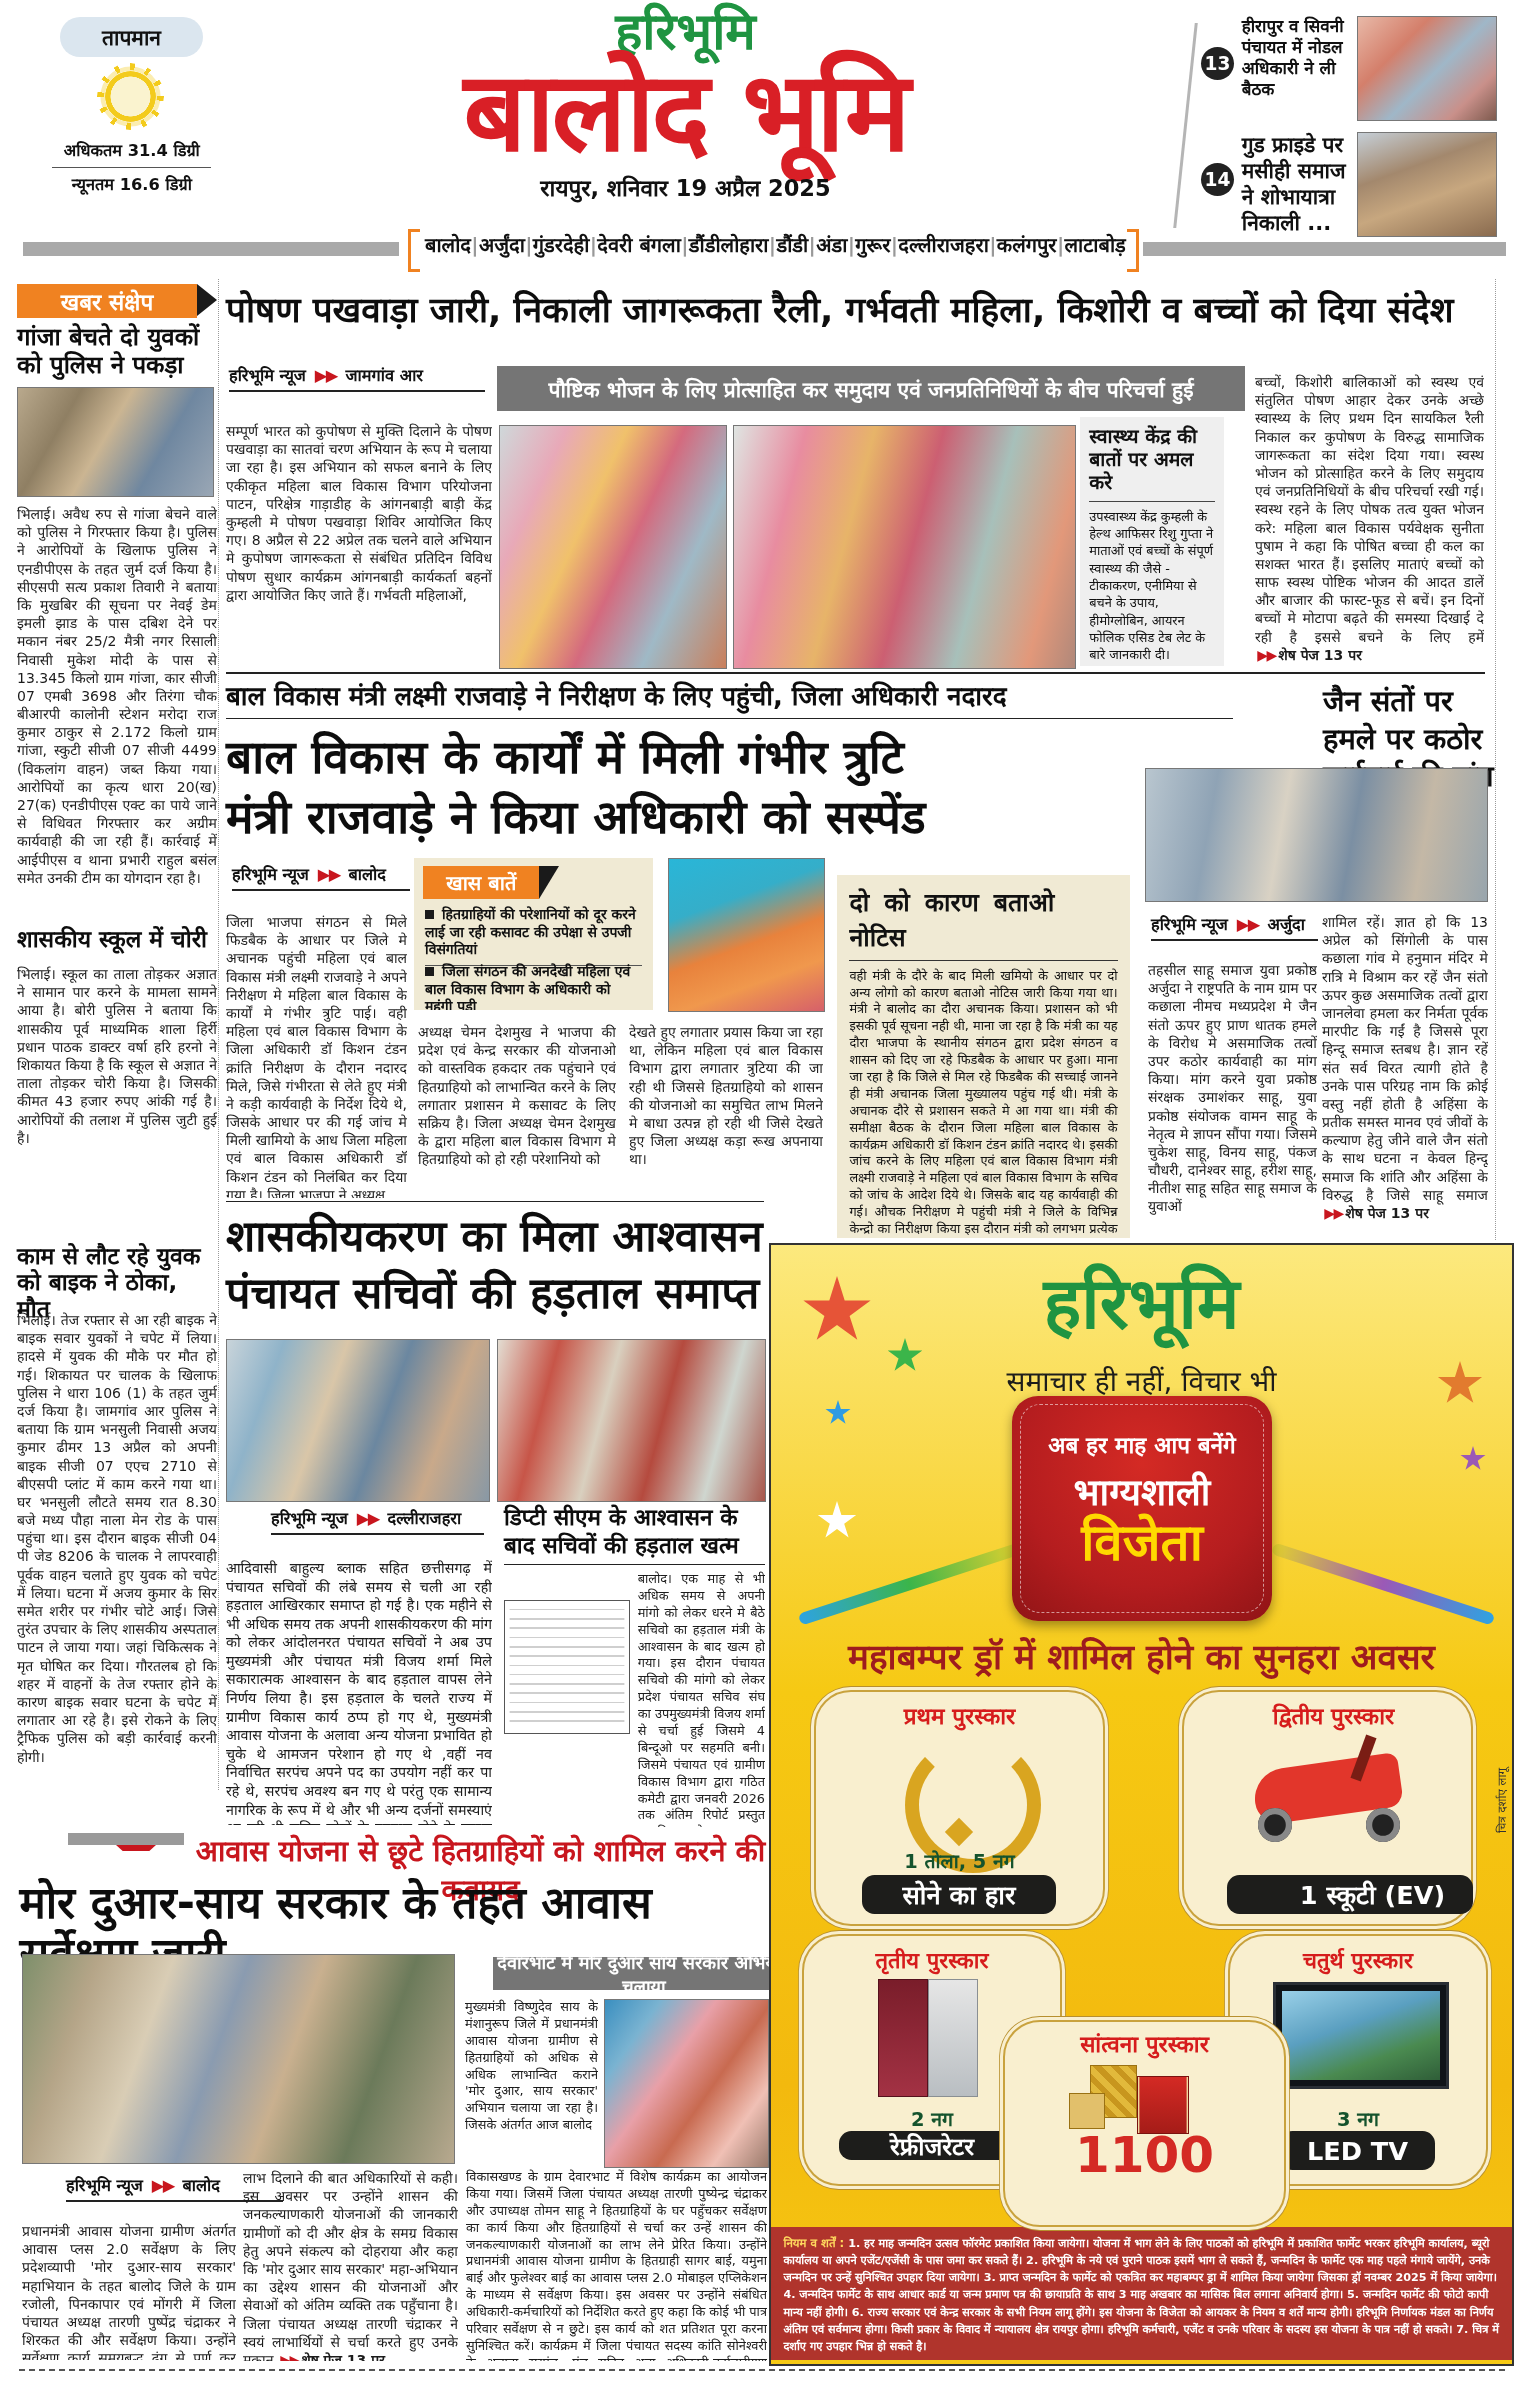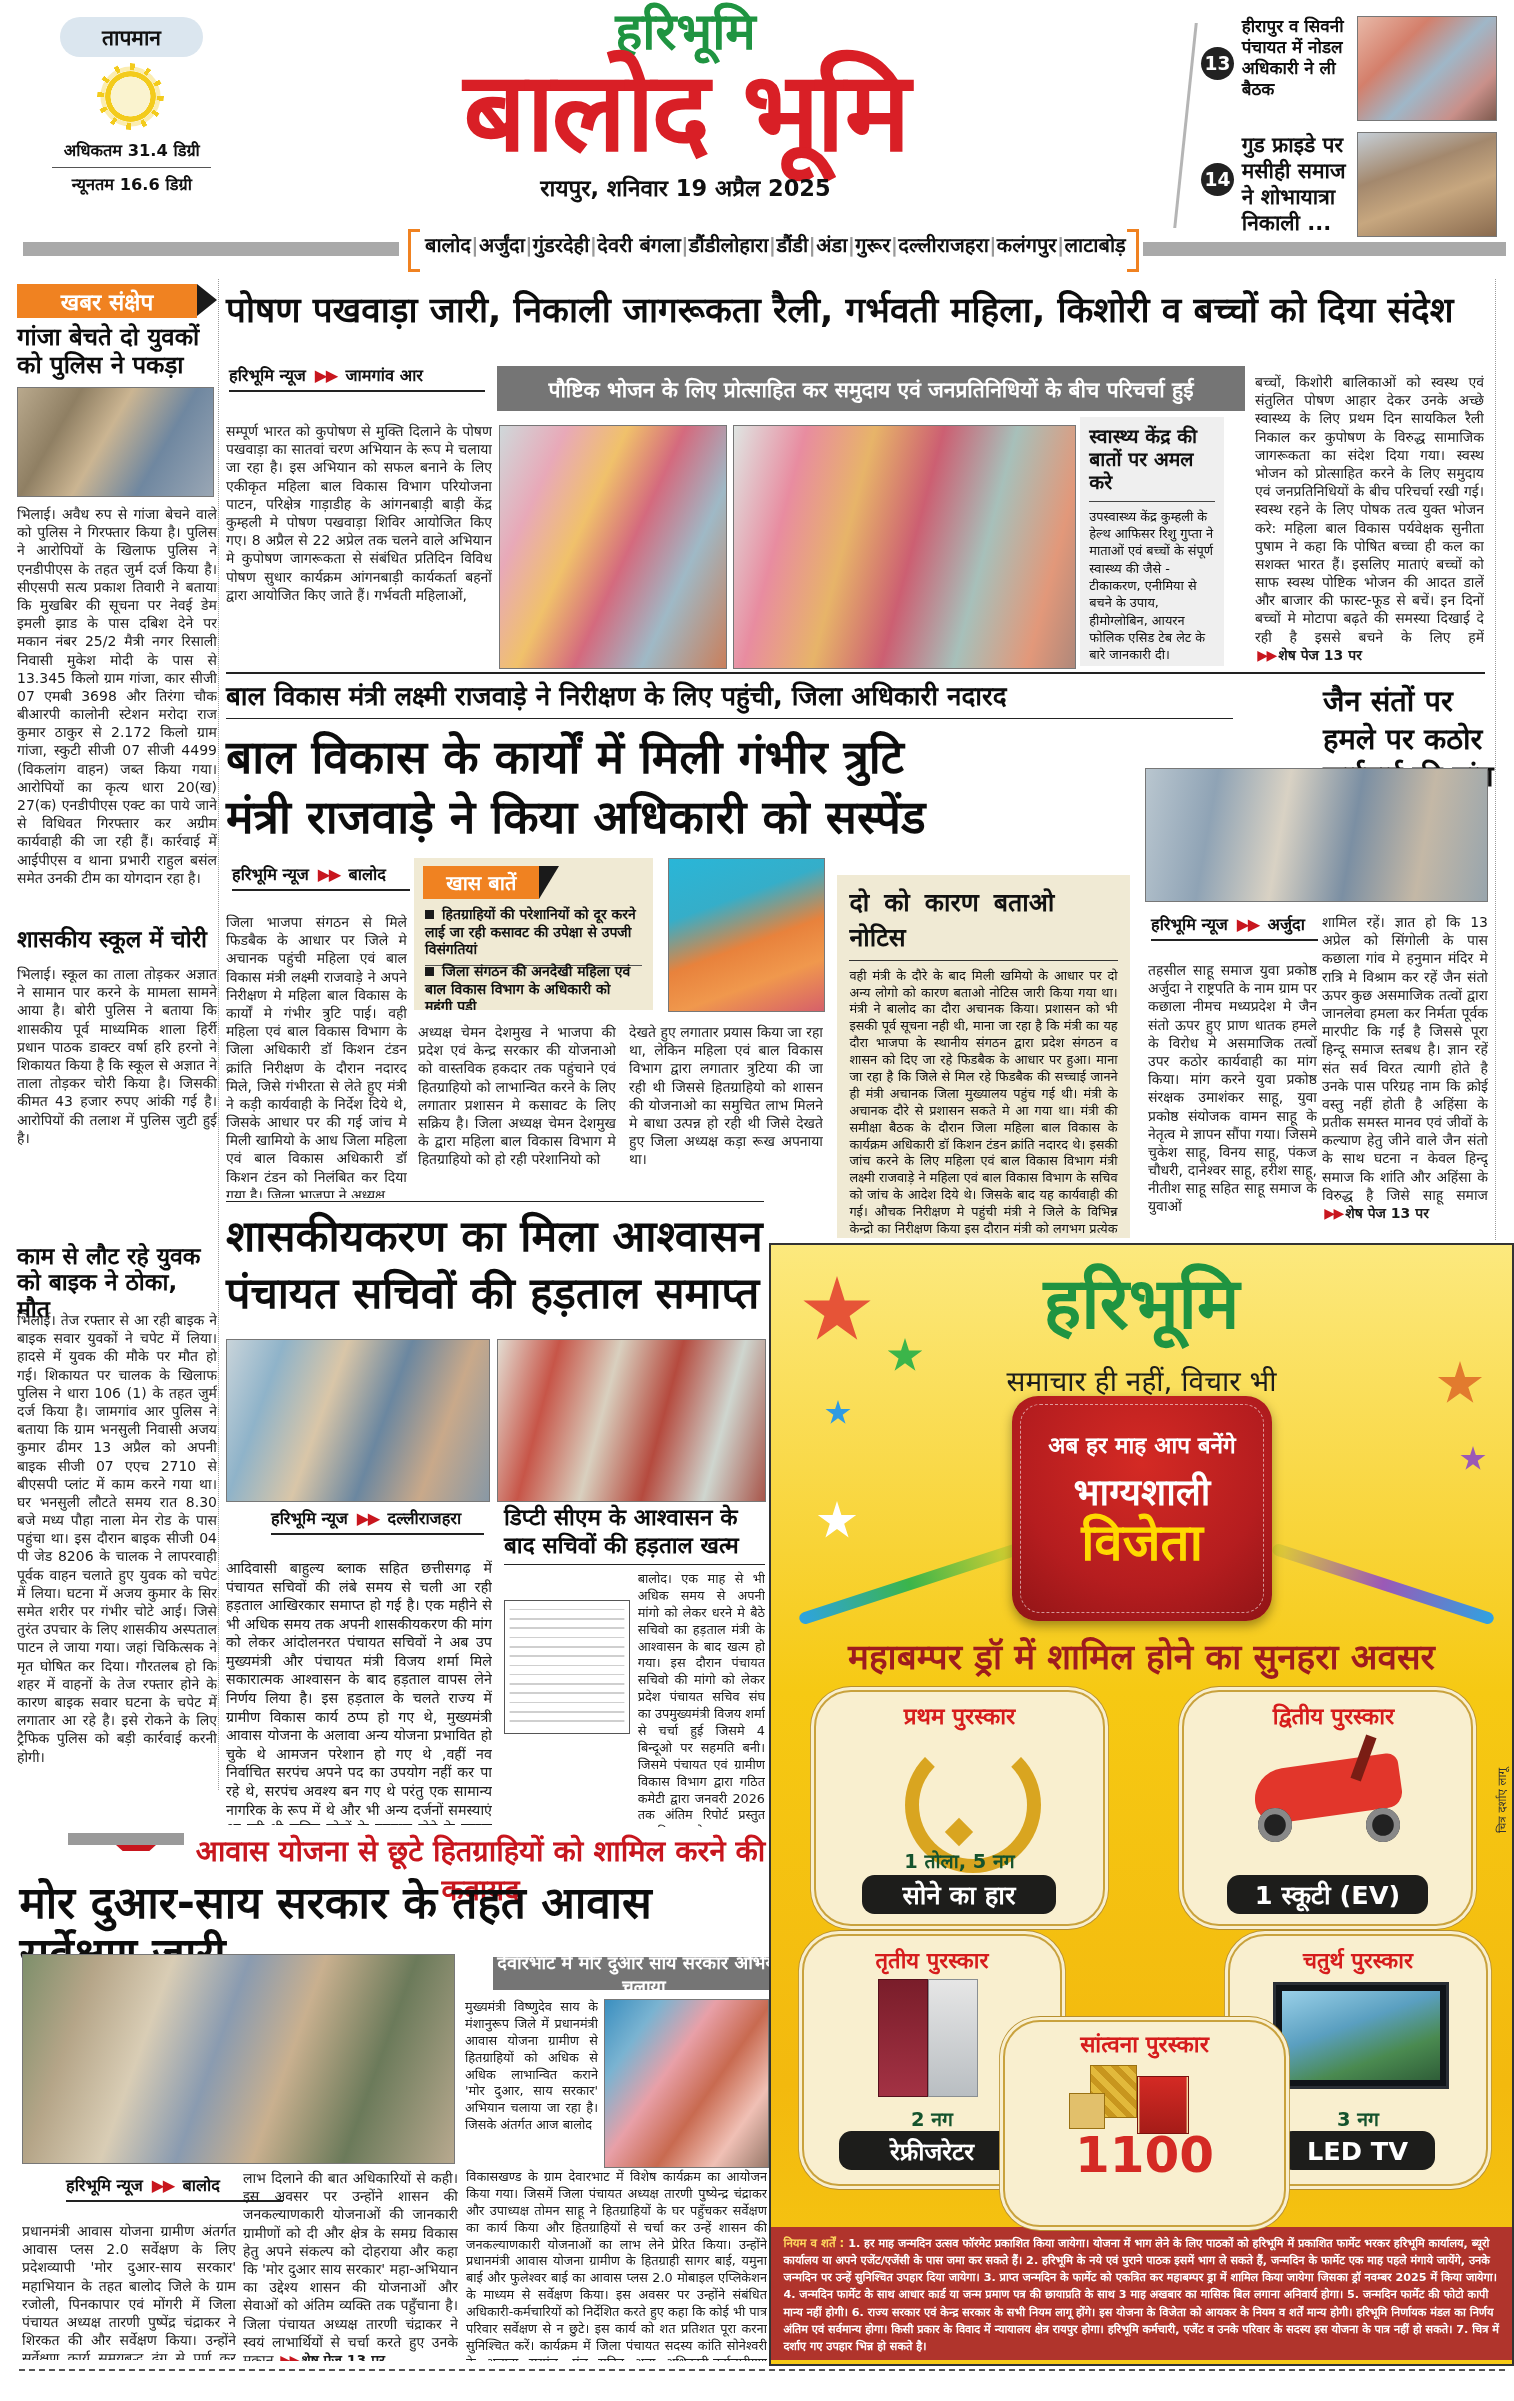--- a/index.html
+++ b/index.html
@@ -279,29 +279,29 @@
       <div class="qty abs" style="left:0;top:155px;width:100%;font-size:19.4px;">1 तोला, 5 नग</div>
       <div class="pill abs" style="left:46px;top:183px;width:194px;height:39px;font-size:25.6px;">सोने का हार</div>
     </div>
 
     <div class="abs frame" style="left:411px;top:445px;width:287px;height:232px;">
       <div class="frame-title" style="font-size:22.5px;margin-top:7.7px;margin-left:12px;">द्वितीय पुरस्कार</div>
       <div class="abs" style="left:70px;top:70px;width:147px;height:54px;background:#e2362b;border-radius:31px 11px 15.5px 23px;transform:rotate(-8deg);"></div>
       <div class="abs" style="left:174px;top:43px;width:11px;height:46px;background:#7a1d14;transform:rotate(20deg);"></div>
       <div class="abs" style="left:74px;top:116px;width:34px;height:34px;border-radius:50%;background:#222;box-shadow:inset 0 0 0 6.2px #888;"></div>
       <div class="abs" style="left:182px;top:116px;width:34px;height:34px;border-radius:50%;background:#222;box-shadow:inset 0 0 0 6.2px #888;"></div>
-      <div class="pill abs" style="left:43px;top:183px;width:201px;height:39px;font-size:25.6px;">1 स्कूटी (EV)</div>
+      <div class="pill abs" style="left:43px;top:183px;width:201px;height:39px;font-size:25.6px;padding-left:45px;">1 स्कूटी (EV)</div>
     </div>
 
     <div class="abs frame" style="left:31px;top:689px;width:256px;height:248px;">
       <div class="frame-title" style="font-size:22px;margin-top:7.7px;">तृतीय पुरस्कार</div>
       <div class="abs" style="left:74px;top:43px;width:48px;height:116px;background:linear-gradient(180deg,#7a1d2a,#a33244);border:1.5px solid #55101c;"></div>
       <div class="abs" style="left:124px;top:43px;width:48px;height:116px;background:linear-gradient(180deg,#e6e6e6,#b9bec2);border:1.5px solid #8a8f93;"></div>
       <div class="qty abs" style="left:0;top:169px;width:100%;font-size:19.4px;">2 नग</div>
-      <div class="pill abs" style="left:35px;top:195px;width:186px;height:39px;font-size:24px;">रेफ्रीजरेटर</div>
+      <div class="pill abs" style="left:35px;top:195px;width:186px;height:29px;font-size:24px;">रेफ्रीजरेटर</div>
     </div>
 
     <div class="abs frame" style="left:457px;top:689px;width:256px;height:248px;">
       <div class="frame-title" style="font-size:22px;margin-top:7.7px;">चतुर्थ पुरस्कार</div>
       <div class="abs" style="left:43px;top:46px;width:170px;height:101px;background:#101418;border:3.1px solid #2a2f35;">
         <div style="position:absolute;inset:6.2px;background:linear-gradient(160deg,#9ad0e8 0%,#5a9fc0 40%,#4a8a50 70%,#2f5e38 100%);"></div>
       </div>
       <div class="qty abs" style="left:0;top:169px;width:100%;font-size:19.4px;">3 नग</div>
       <div class="pill abs" style="left:50px;top:195px;width:155px;height:39px;font-size:25.6px;">LED TV</div>
     </div>

